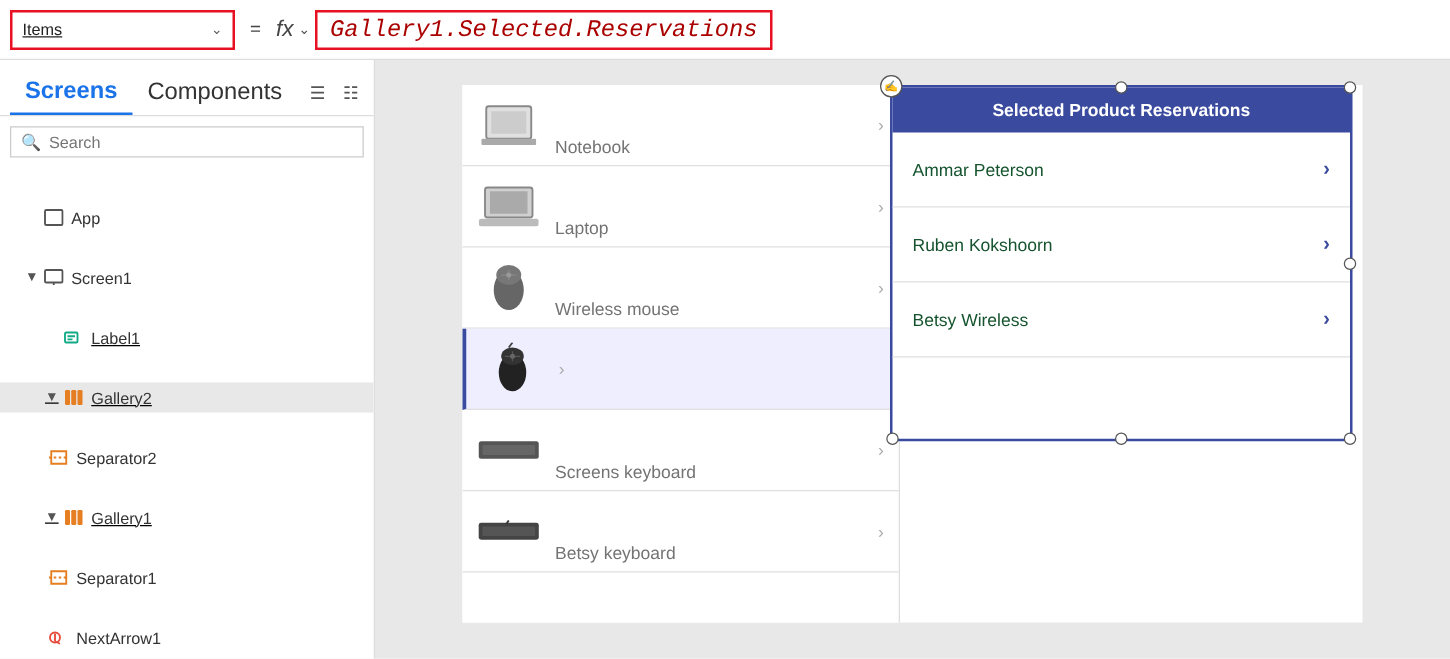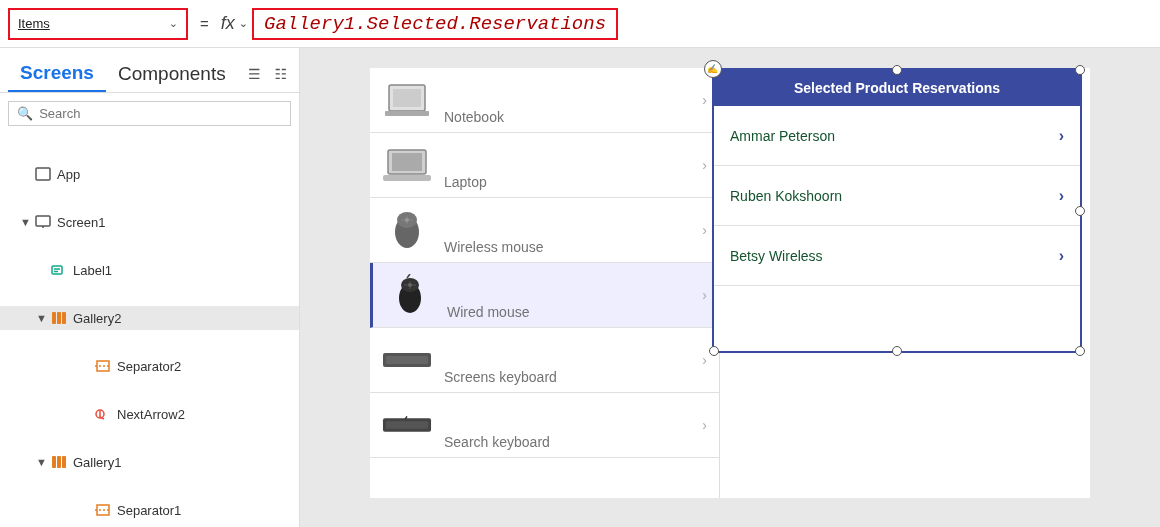--- a/index.html
+++ b/index.html
@@ -41,22 +41,22 @@
     .tab-icon { font-size: 14px; color: #555; cursor: pointer; padding: 4px; }
 
     .search-box { margin: 8px; border: 1px solid #ccc; display: flex; align-items: center; padding: 4px 8px; gap: 6px; }
     .search-box input { border: none; outline: none; font-size: 13px; color: #555; width: 100%; }
     .search-icon { color: #888; font-size: 13px; }
 
     .tree { overflow-y: auto; flex: 1; padding: 4px 0; }
     .tree-item { display: flex; align-items: center; padding: 3px 8px; cursor: pointer; margin-top: 24px; }
     .tree-item.selected { background: #e8e8e8; }
     .tree-indent-1 { padding-left: 20px; }
-    .tree-indent-2 { padding-left: 36px; }
-    .tree-indent-3 { padding-left: 80px; }
+    .tree-indent-2 { padding-left: 36px; text-decoration: underline; }
+    .tree-indent-3 { padding-left: 24px; }
     .tree-expand { width: 14px; font-size: 11px; color: #555; flex-shrink: 0; }
     .tree-icon { width: 18px; height: 18px; margin-right: 5px; flex-shrink: 0; display: flex; align-items: center; justify-content: center; }
     .tree-label { font-size: 13px; color: #333; }
 
     
     .canvas { flex: 1; background: #e8e8e8; position: relative; overflow: hidden; padding: 20px; }
     .app-frame { background: #fff; width: 720px; height: 430px; position: relative; margin: 0 auto; }
 
     
     .gallery-list { position: absolute; left: 0; top: 0; width: 350px; height: 430px; border-right: 1px solid #ddd; background: #fff; }
@@ -176,31 +176,20 @@
         <span class="tree-expand"></span>
         <span class="tree-icon">
           <svg width="16" height="14" viewBox="0 0 16 14">
             <polygon points="2,2 14,2 14,12 2,12" fill="none" stroke="#e67e22" stroke-width="1.5"></polygon>
             <line x1="0" y1="7" x2="16" y2="7" stroke="#e67e22" stroke-width="1.5" stroke-dasharray="2,2"></line>
           </svg>
         </span>
         <span class="tree-label">Separator2</span>
       </div>
 
-      <div class="tree-item tree-indent-3">
-        <span class="tree-expand"></span>
-        <span class="tree-icon">
-          <svg width="16" height="14" viewBox="0 0 16 14">
-            <circle cx="5" cy="7" r="4" fill="none" stroke="#e74c3c" stroke-width="1.5"></circle>
-            <line x1="5" y1="4" x2="5" y2="10" stroke="#e74c3c" stroke-width="1.5"></line>
-            <line x1="5" y1="10" x2="9" y2="12" stroke="#e74c3c" stroke-width="1.5"></line>
-          </svg>
-        </span>
-        <span class="tree-label">NextArrow2</span>
-      </div>
 
 
       <div class="tree-item tree-indent-2">
         <span class="tree-expand">▼</span>
         <span class="tree-icon">
           <svg width="16" height="14" viewBox="0 0 16 14">
             <rect x="1" y="1" width="4" height="12" rx="1" fill="#e67e22"></rect>
             <rect x="6" y="1" width="4" height="12" rx="1" fill="#e67e22"></rect>
             <rect x="11" y="1" width="4" height="12" rx="1" fill="#e67e22"></rect>
           </svg>
@@ -280,21 +269,20 @@
           <div class="item-img">
             <svg width="30" height="42" viewBox="0 0 30 42">
               <ellipse cx="15" cy="24" rx="11" ry="15" fill="#222"></ellipse>
               <ellipse cx="15" cy="11" rx="9" ry="7" fill="#333"></ellipse>
               <line x1="15" y1="7" x2="15" y2="15" stroke="#555" stroke-width="1"></line>
               <line x1="9" y1="11" x2="21" y2="11" stroke="#555" stroke-width="1"></line>
               <line x1="15" y1="0" x2="12" y2="4" stroke="#444" stroke-width="1.5"></line>
               <ellipse cx="15" cy="11" rx="2" ry="2" fill="#666"></ellipse>
             </svg>
           </div>
-          <span class="item-name">Wired mouse</span>
           <span class="item-arrow">›</span>
         </div>
 
         <div class="gallery-item">
           <div class="item-img">
             <svg width="50" height="18" viewBox="0 0 50 18">
               <rect x="1" y="2" width="48" height="14" rx="2" fill="#555"></rect>
               <rect x="4" y="5" width="42" height="8" rx="1" fill="#666"></rect>
             </svg>
           </div>
@@ -303,21 +291,21 @@
         </div>
 
         <div class="gallery-item">
           <div class="item-img">
             <svg width="52" height="18" viewBox="0 0 52 18">
               <rect x="1" y="2" width="50" height="14" rx="2" fill="#444"></rect>
               <rect x="4" y="5" width="44" height="8" rx="1" fill="#555"></rect>
               <line x1="26" y1="0" x2="24" y2="3" stroke="#333" stroke-width="1.5"></line>
             </svg>
           </div>
-          <span class="item-name">Search keyboard</span>
+          <span class="item-name">Betsy keyboard</span>
           <span class="item-arrow">›</span>
         </div>
       </div>
 
       <div class="reservations-panel">
         <div class="reservations-header">
           <span>Selected Product Reservations</span>
         </div>
 
         <div class="reservation-item">

